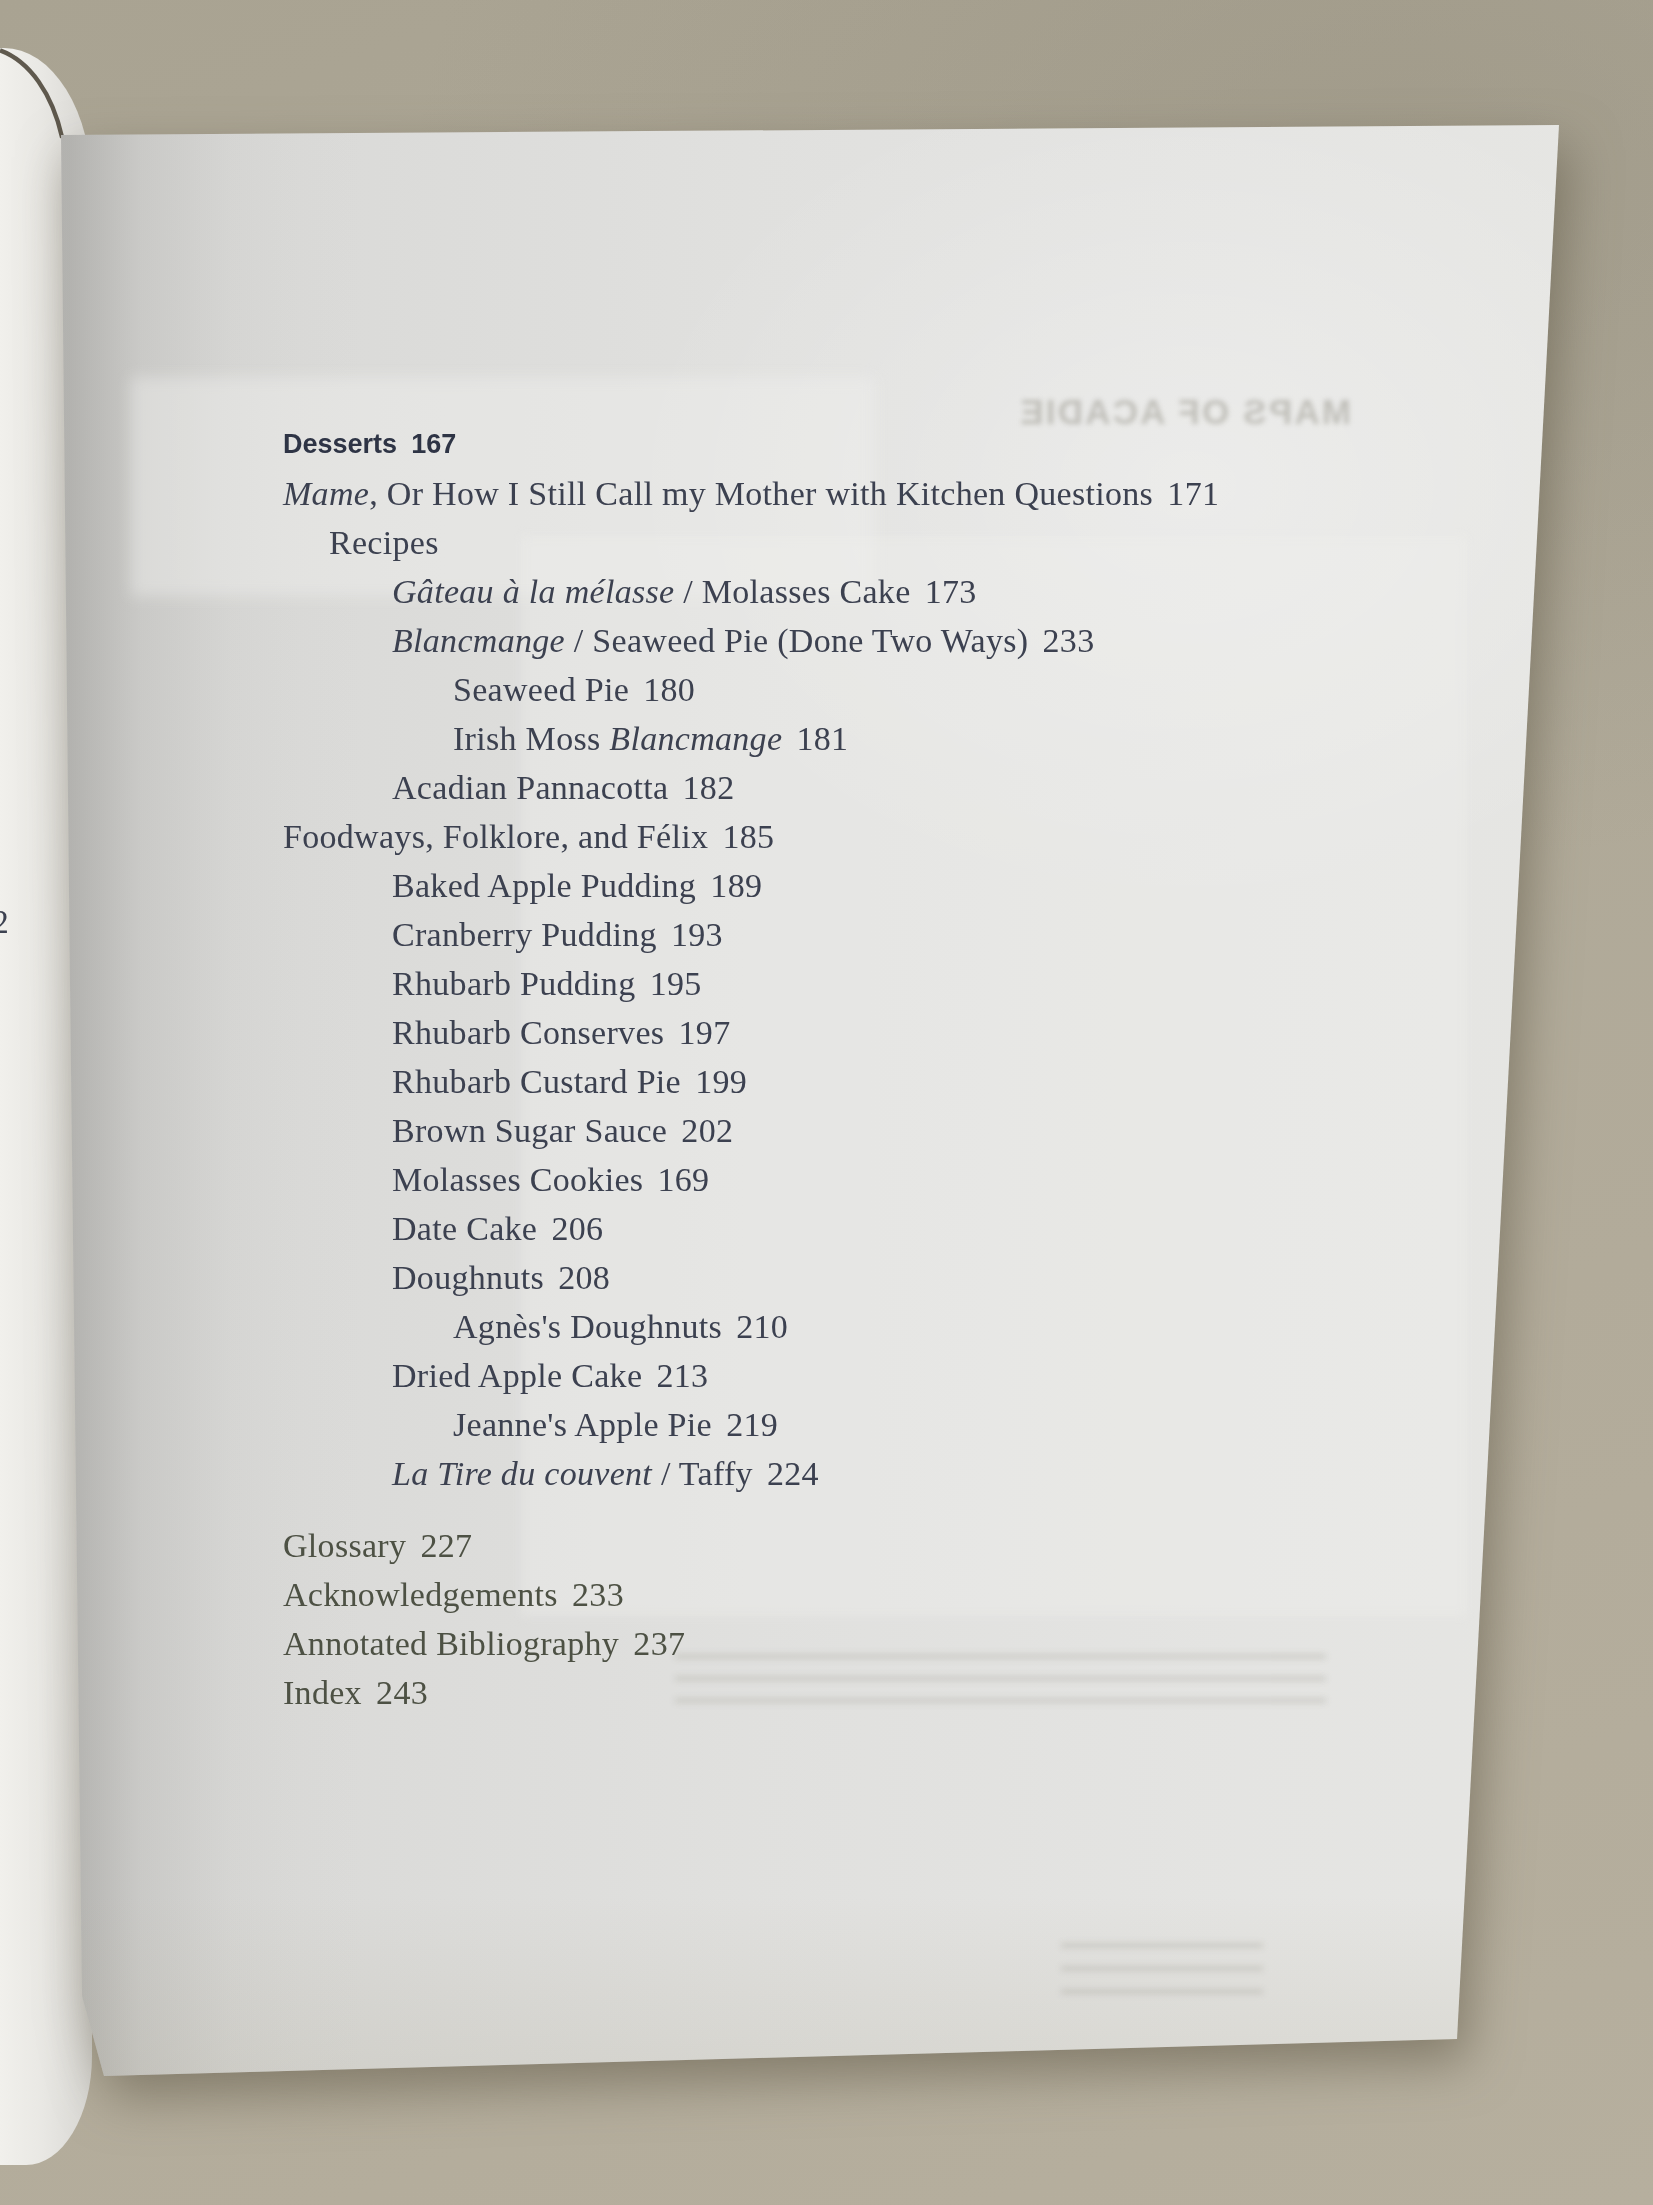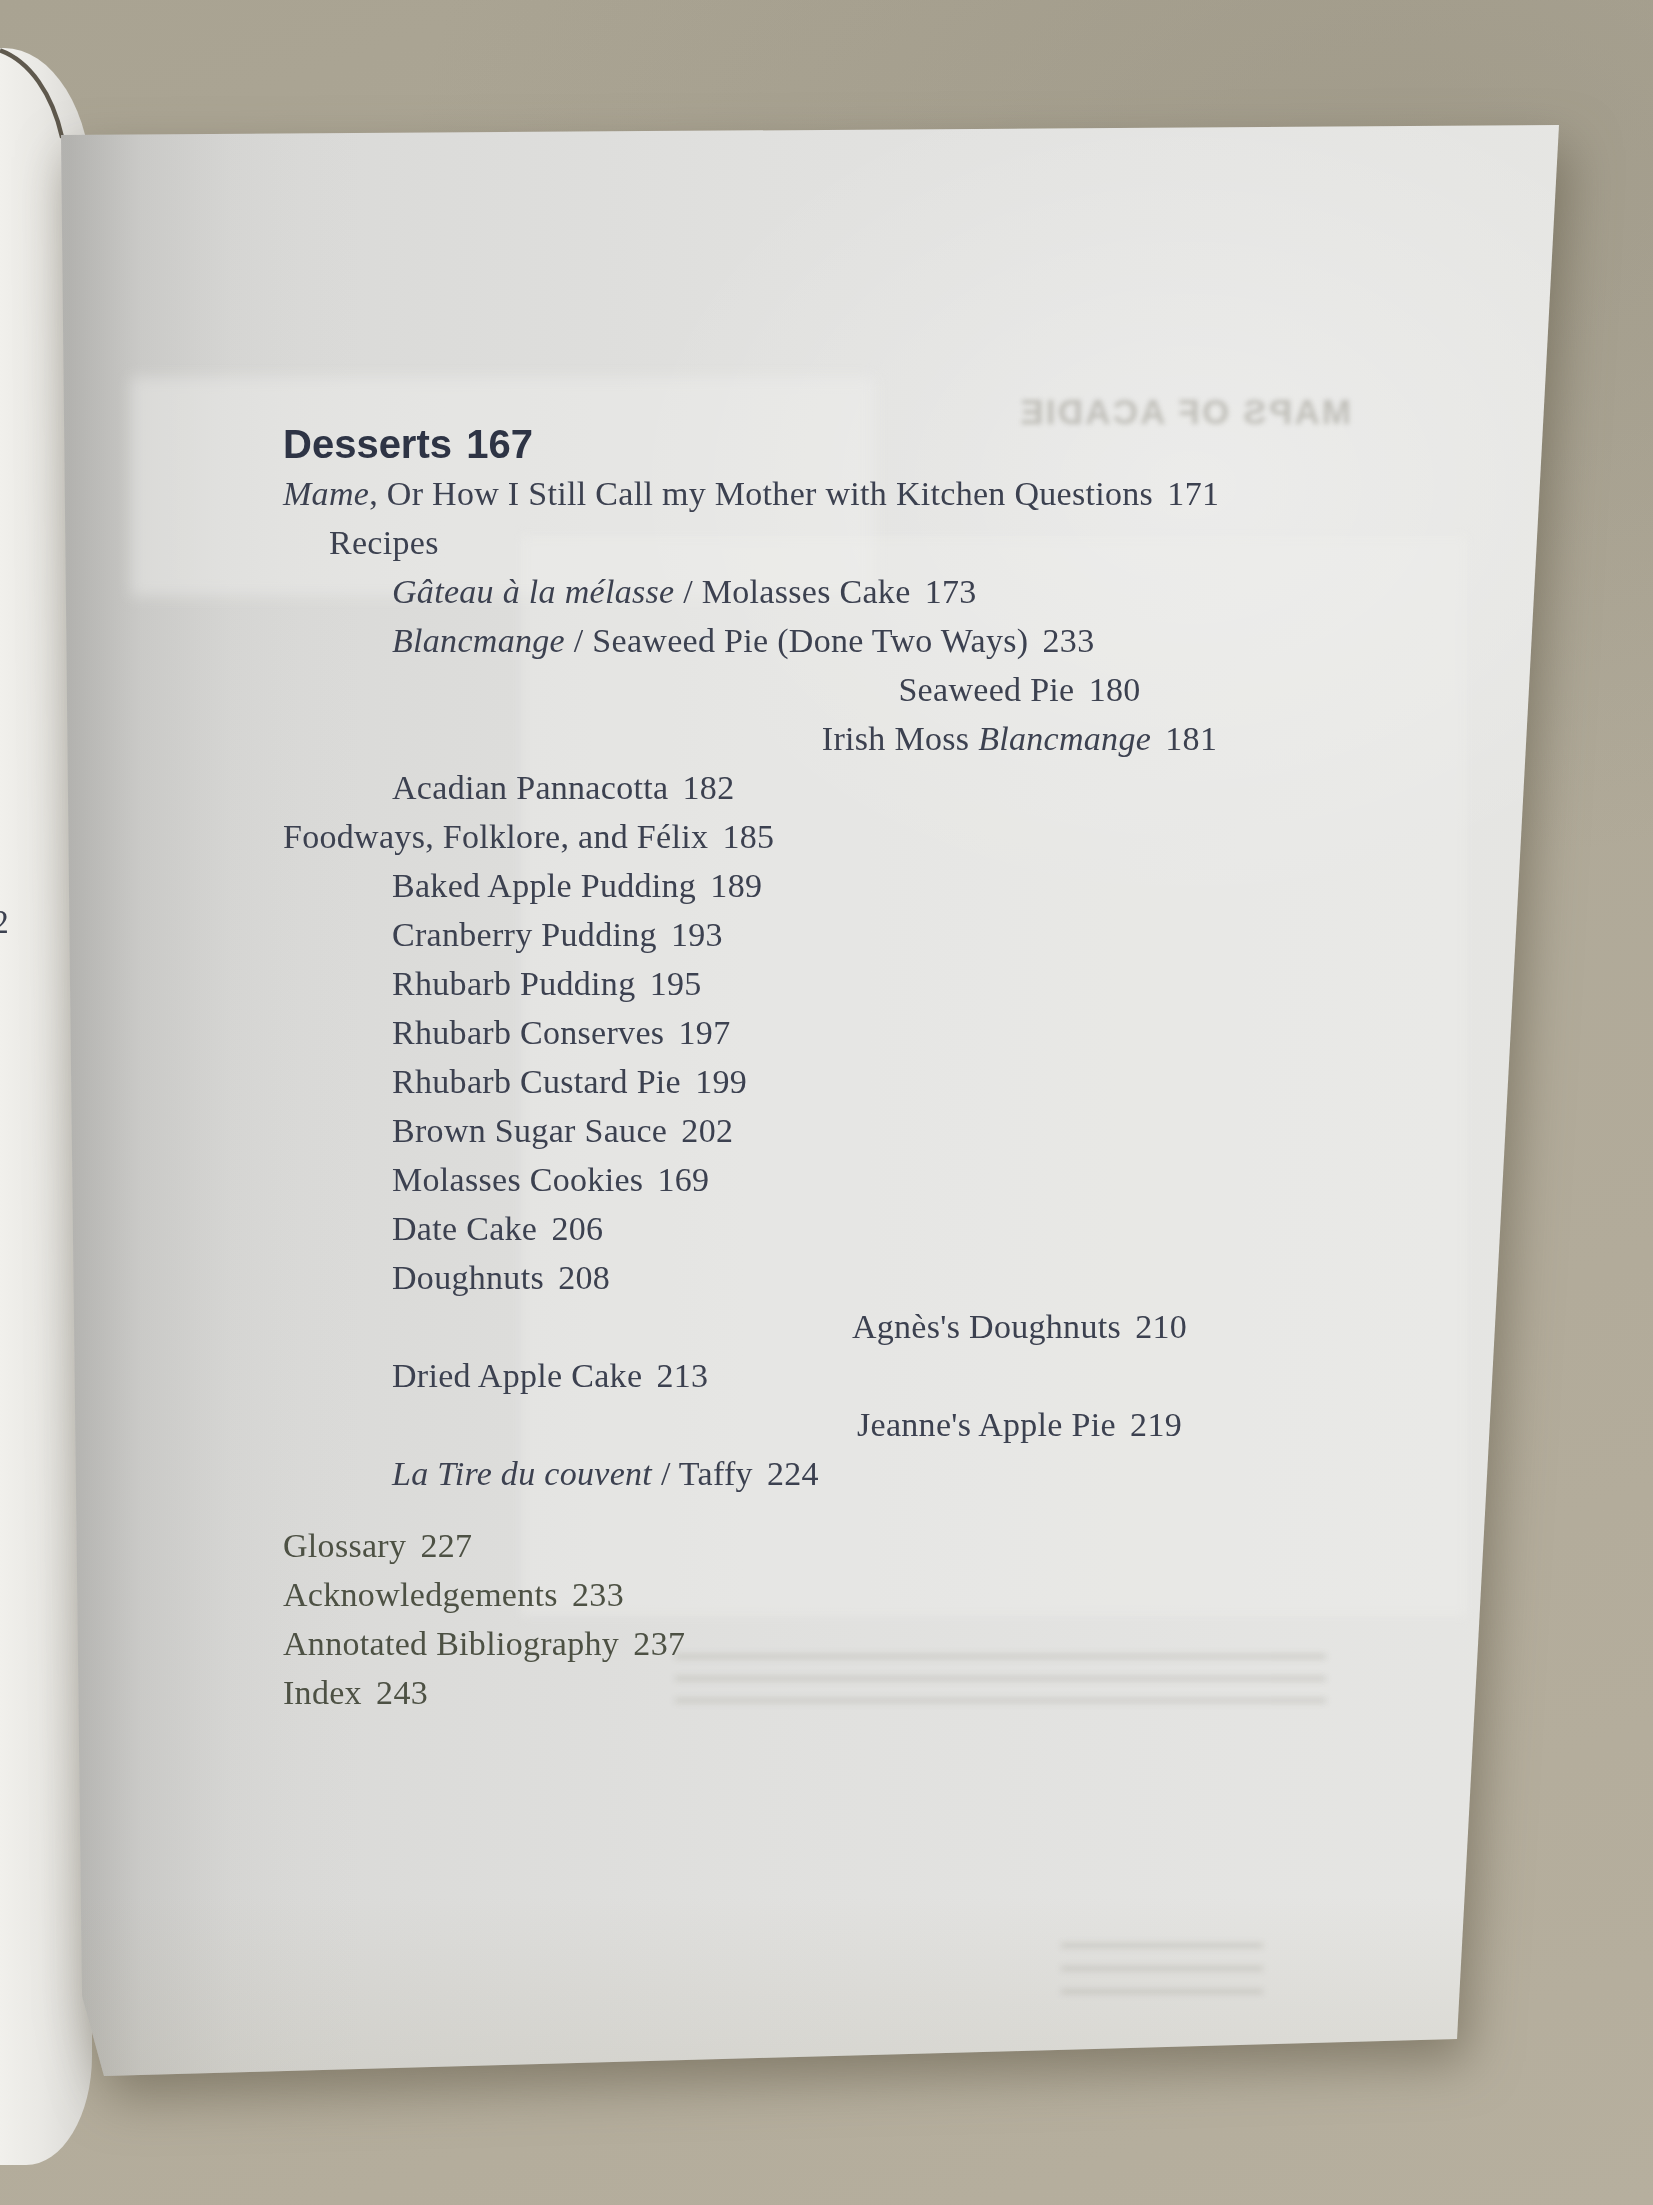--- a/index.html
+++ b/index.html
@@ -70,24 +70,24 @@
     position:absolute; left:0; top:420px; width:1586px;
   }
   .toc-row{
     height:49px; line-height:49px; font-size:34px;
     color:var(--ink,#3c4150); white-space:pre;
     letter-spacing:0.3px;
   }
   .toc-row.lvl0{padding-left:283px;}
   .toc-row.lvl1{padding-left:329px;}
   .toc-row.lvl2{padding-left:392px;}
-  .toc-row.lvl3{padding-left:453px;text-align:center;}
+  .toc-row.lvl3{padding-left:453px;}
   .toc-row.heading{
     font-family:"Liberation Sans", sans-serif; font-weight:700;
-    font-size:40px; color:var(--heading_ink,#2e3445); letter-spacing:0px;
+    font-size:27px; color:var(--heading_ink,#2e3445); letter-spacing:0px;
   }
   .toc-row.back{color:var(--back_ink,#4d5144);}
   .toc-row.gap{margin-top:23px;}
   .toc-row .it{font-style:italic;}
   .toc-row .pg{margin-left:14.2px;}
 </style>
 </head>
 <body>
 
 <div class="page-stack"></div>

